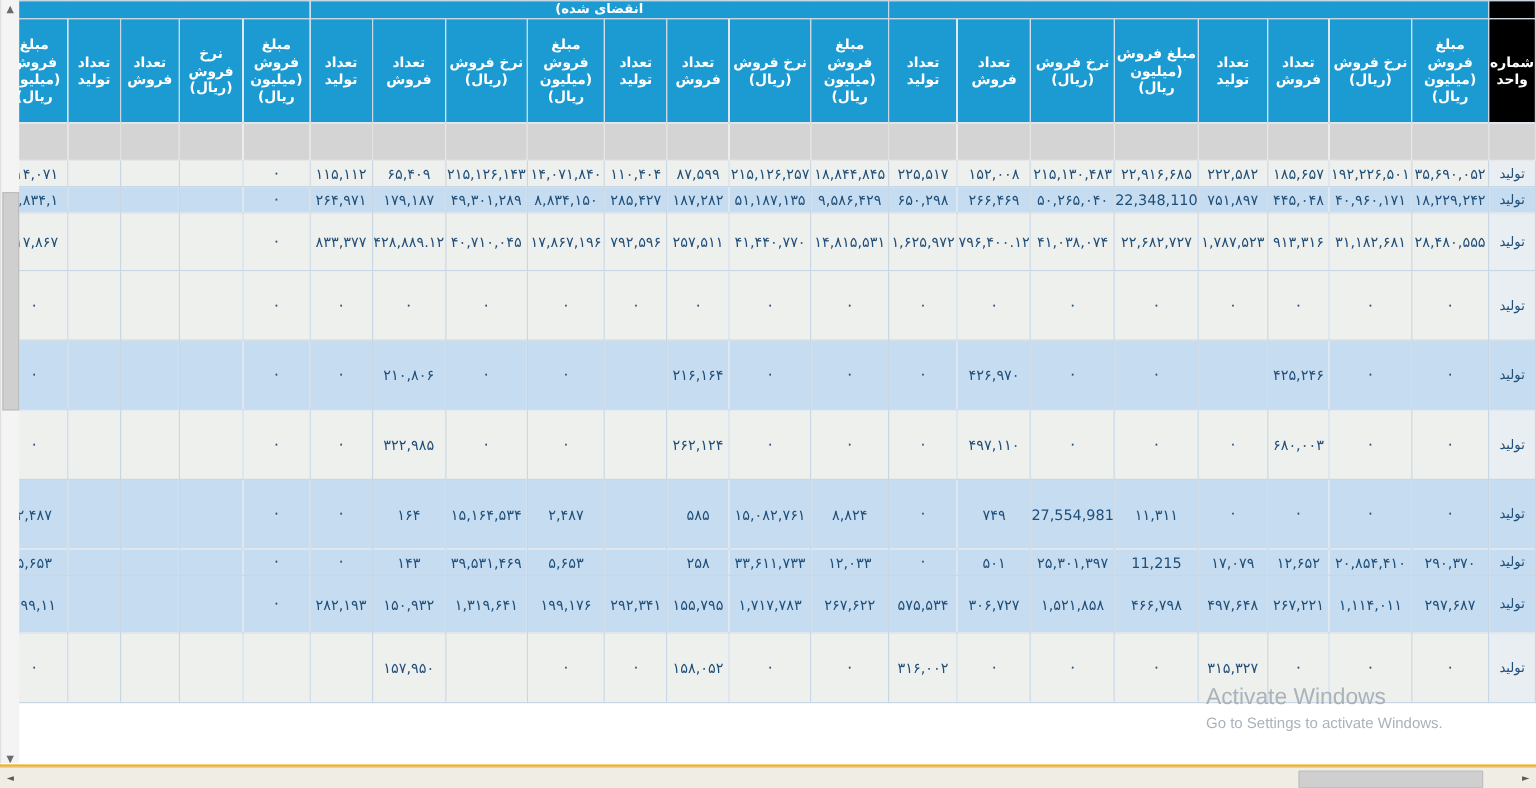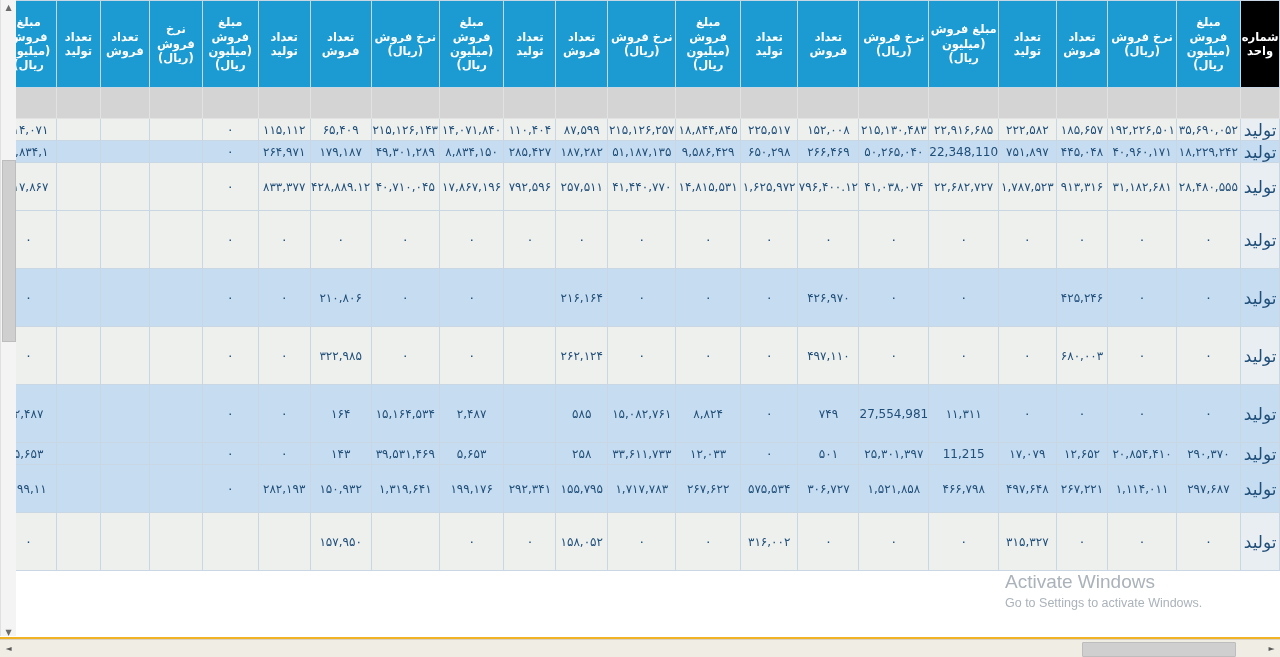--- a/index.html
+++ b/index.html
@@ -44,21 +44,21 @@
       background:#eef0ee;
       height:21px;
       font-size:12px;
       letter-spacing:0;
       color:#1f4e79;
   }
   tbody tr.alt td{background:#c6dcf0;}
   tbody tr.tall td{height:57px;}
   tbody tr.tall2 td{height:47px;}
   tbody td.sticky{
-      background:#e9eef3;font-size:17px;color:#1f4e79;
+      background:#e9eef3;font-size:11px;color:#1f4e79;
       border-left:1px solid #c9d6e4;
   }
   tbody tr.alt td.sticky{background:#c6dcf0;}
   tbody td.dash{font-size:13px;}
 
   
   col.c-unit{width:40px;}
   col.c-amount{width:70px;}
   col.c-rate{width:70px;}
   col.c-qty{width:62px;}
@@ -129,20 +129,26 @@
           <col class="c-qty">
           <col class="c-prod">
         <col class="c-amount">
           <col class="c-rate">
           <col class="c-qty">
           <col class="c-prod">
         <col class="c-amount">
       </colgroup>
 
       <thead>
+        <tr class="tier0">
+          <th class="corner"></th>
+          <th class="empty-top" colspan="8"></th>
+          <th class="empty-top" colspan="8">انقضای شده)</th>
+          <th class="empty-top" colspan="5"></th>
+        </tr>
         <tr class="tier1">
           <th class="corner">
             <span class="hlabel">شماره</span>
             <span class="hlabel">واحد</span>
           </th>
           <th>
               <span class="hlabel">مبلغ فروش (میلیون ریال)</span>
             </th>
           <th>
               <span class="hlabel">نرخ فروش (ریال)</span>

